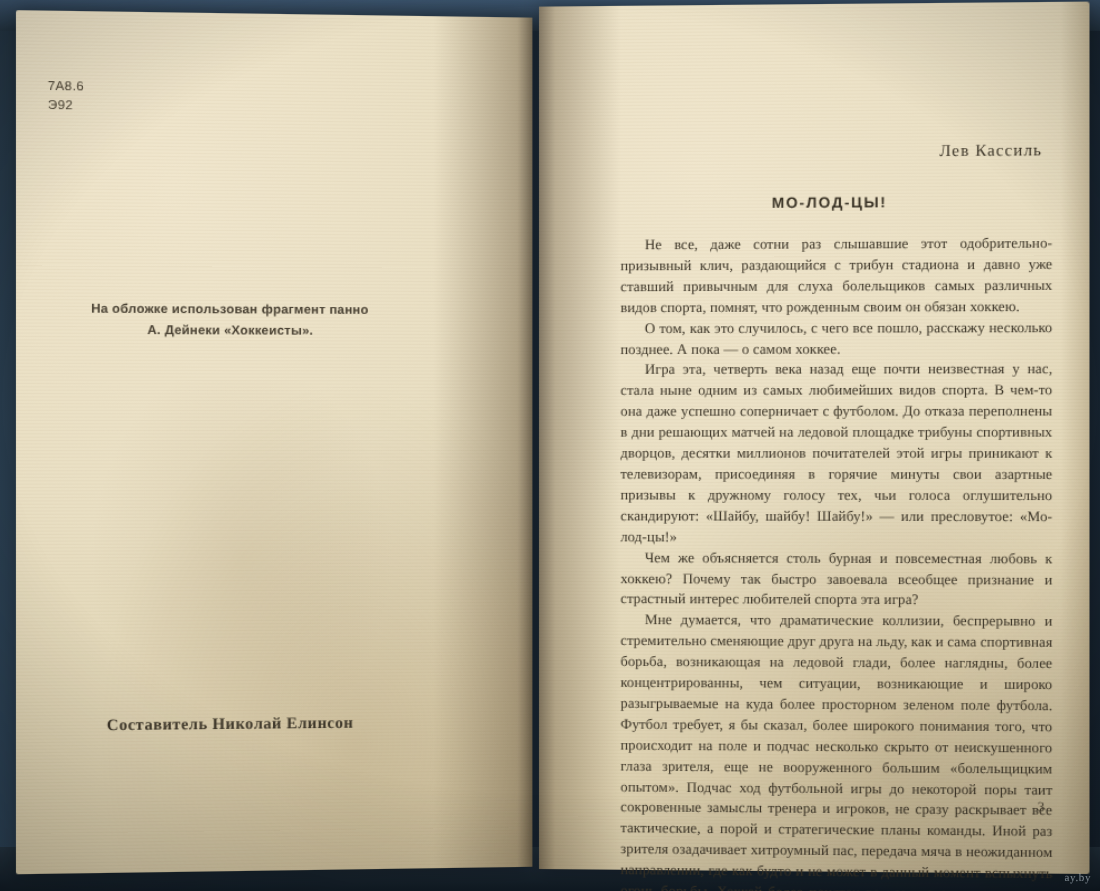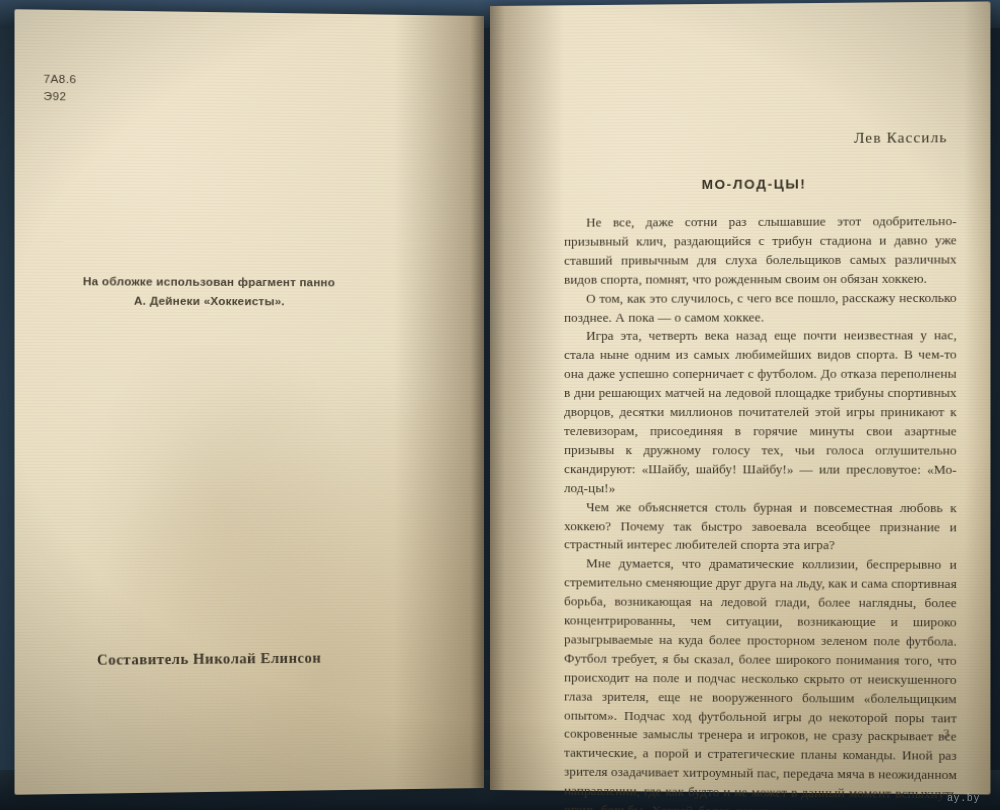--- a/index.html
+++ b/index.html
@@ -188,23 +188,23 @@
     right: 40px;
     bottom: 52px;
     font-family: "Liberation Serif", serif;
     font-size: 12.5px;
     color: #453e30;
   }
 
   
   .watermark {
     position: absolute;
-    right: 20px;
+    right: 8px;
     bottom: 6px;
-    font-family: Liberation Mono, monospace;
+    font-family: Liberation Serif, serif;
     font-size: 10px;
     color: rgba(215,225,235,.55);
     letter-spacing: .6px;
   }
 
   
   .vignette {
     position: absolute;
     inset: 0;
     background: radial-gradient(90% 80% at 50% 45%, rgba(0,0,0,0) 55%, rgba(0,0,0,.28) 100%);

